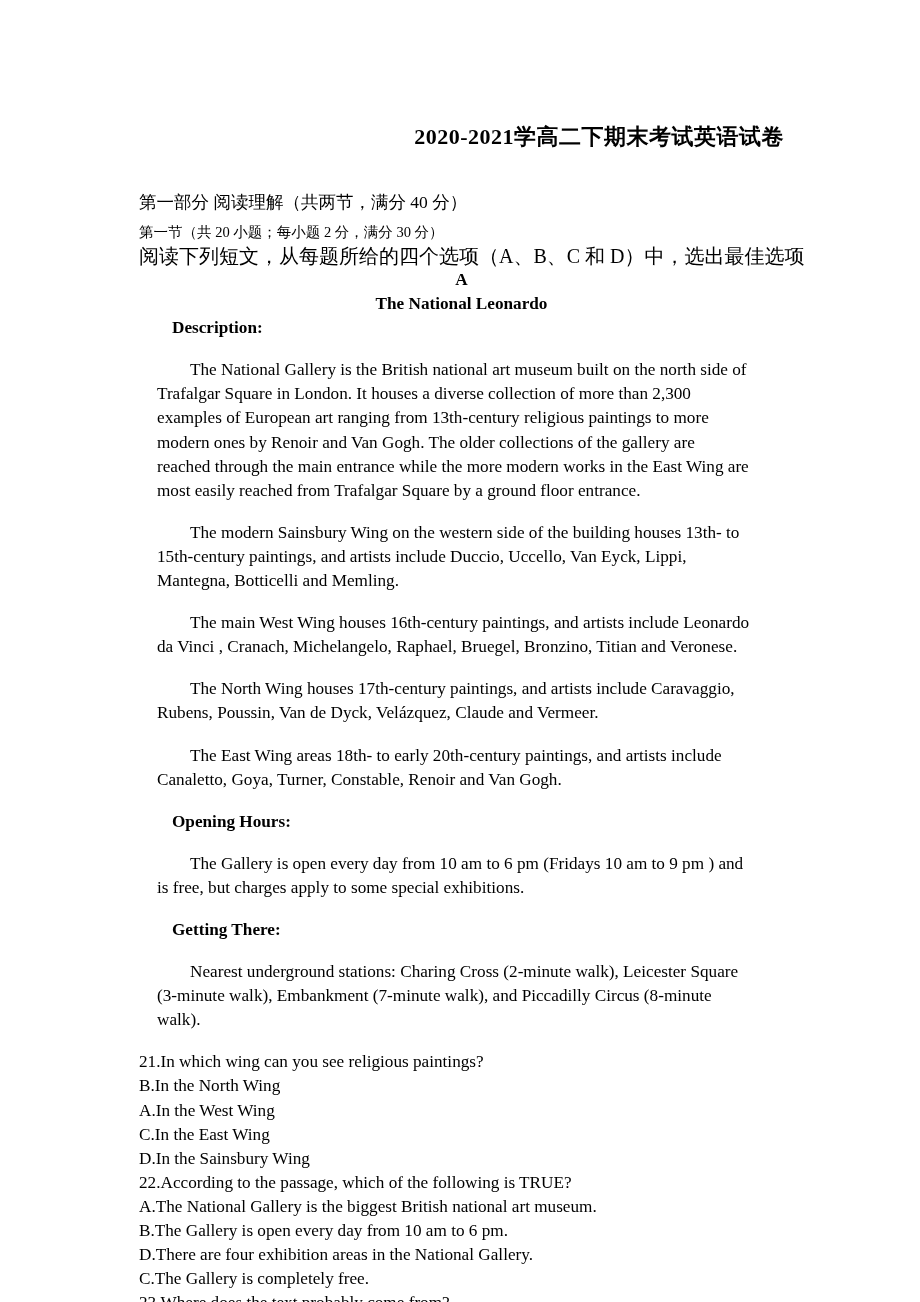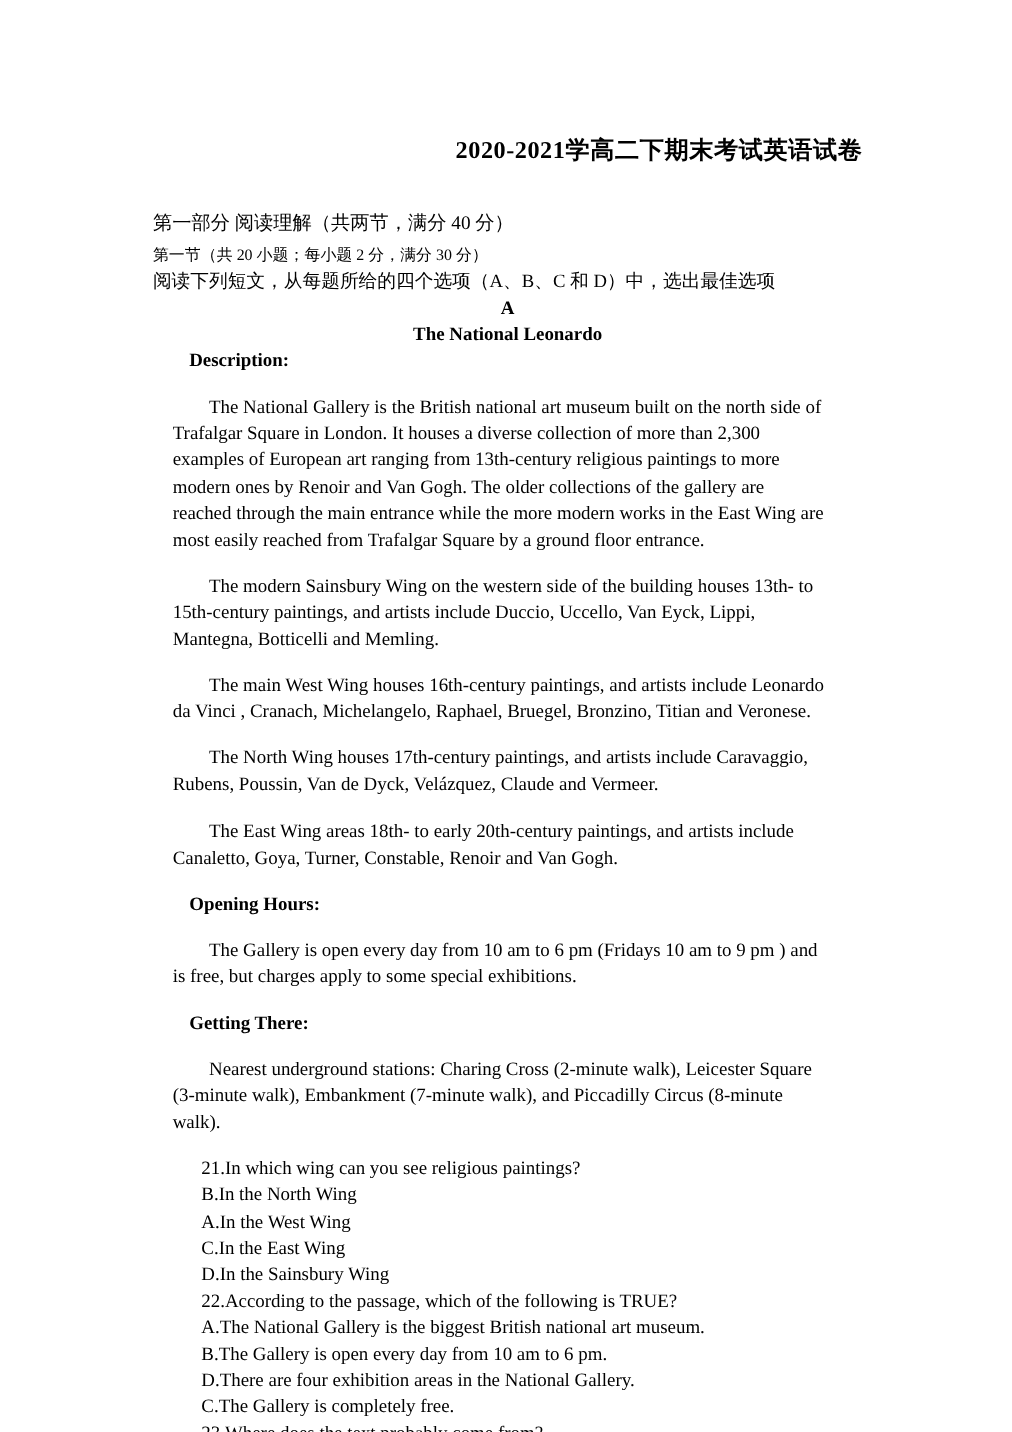--- a/index.html
+++ b/index.html
@@ -45,21 +45,21 @@
     top: 221px;
     left: 0;
     font-size: 14.5px;
     line-height: 22px;
     white-space: nowrap;
   }
   .instructions {
     position: absolute;
     top: 245px;
     left: 0;
-    font-size: 17px;
+    font-size: 20px;
     line-height: 22px;
     white-space: nowrap;
   }
   .body {
     position: absolute;
     top: 268px;
     left: 0;
     width: 645px;
     font-size: 17.2px;
     line-height: 24.1px;
@@ -75,21 +75,20 @@
   .para {
     text-indent: 33px;
     margin: 18px;
     font-family: Liberation Serif, serif;
   }
   .line {
     white-space: nowrap;
   }
   .q-line {
     white-space: nowrap;
-    margin-left: 44px;
   }
 </style>
 </head>
 <body>
 
 <div class="page">
 
   <div class="title">2020-2021学高二下期末考试英语试卷</div>
 
   <div class="part-heading">第一部分  阅读理解（共两节，满分 40 分）</div>

